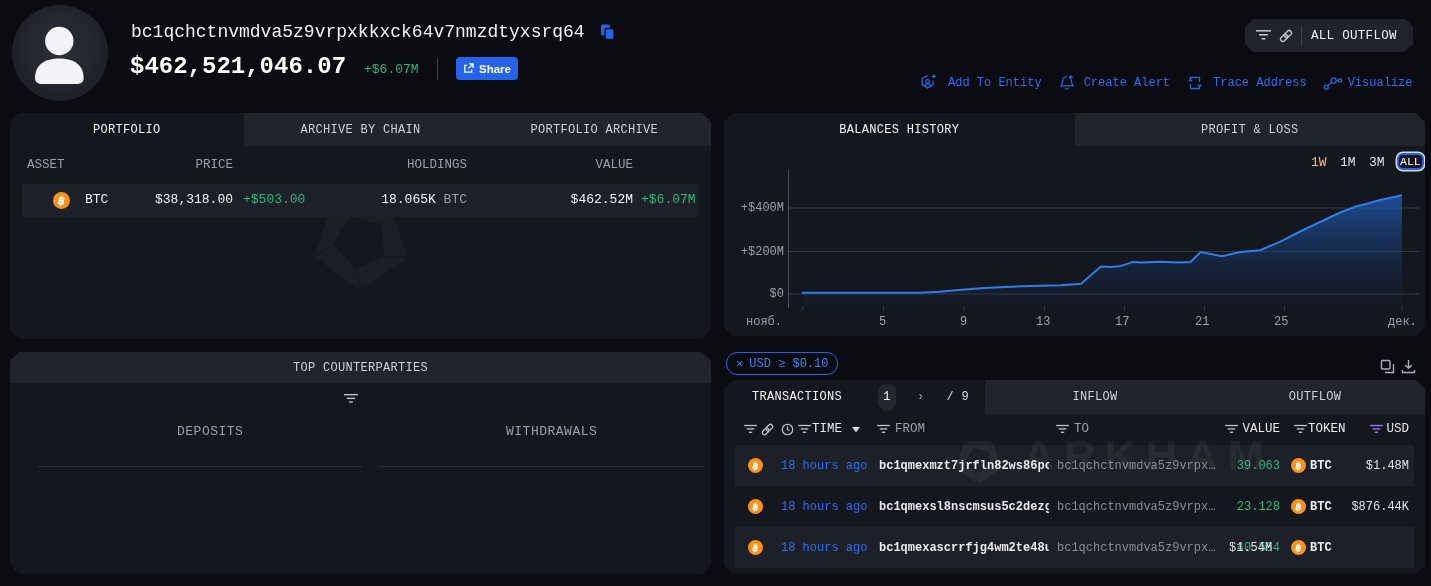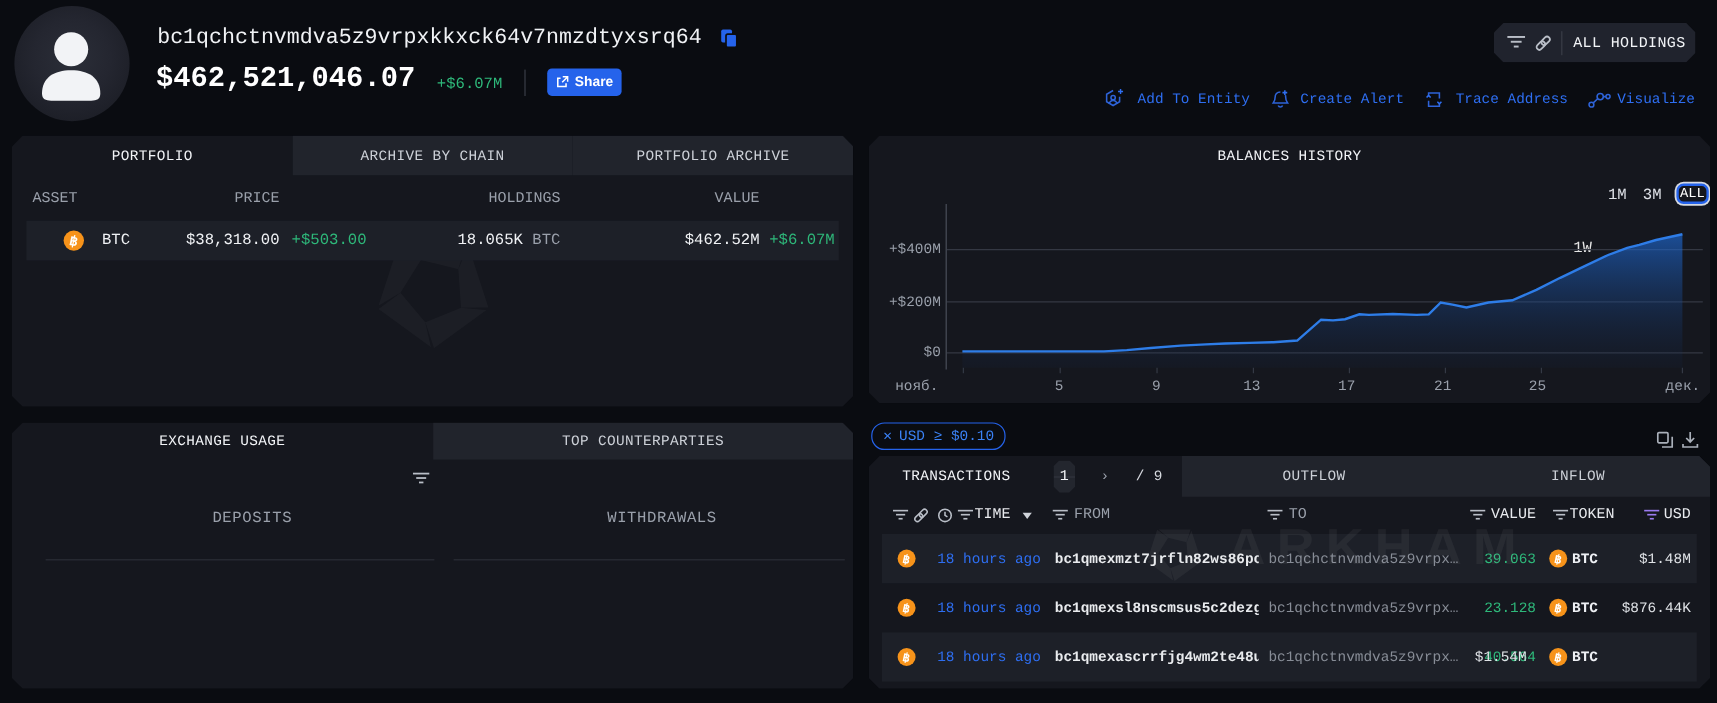--- a/index.html
+++ b/index.html
@@ -51,21 +51,21 @@
       <rect x="3" y="5" width="9" height="1.6"></rect>
       <rect x="5.5" y="9" width="4" height="1.6"></rect>
   </svg>
   <svg style="margin-left:8px" width="14" height="14" viewBox="0 0 14 14" fill="none" stroke="#b9bec7" stroke-width="1.5">
     <g transform="rotate(-45 7 7)">
         <rect x="0.2" y="4.7" width="8" height="4.6" rx="2.3"></rect>
         <rect x="5.8" y="4.7" width="8" height="4.6" rx="2.3"></rect>
       </g>
   </svg>
   <div style="margin-left:8px;width:1px;height:20px;background:#3a3e48;"></div>
-  <div style="margin-left:9px;font-size:12.5px;color:#f2f4f7;letter-spacing:0.3px;">ALL HOLDINGS</div>
+  <div style="margin-left:9px;font-size:12.5px;color:#f2f4f7;letter-spacing:0.3px;">ALL OUTFLOW</div>
 </div>
 
 <div class="abs" style="left:919px;top:73px;display:flex;align-items:center;gap:0;color:#2e6ef1;font-size:12px;white-space:nowrap;">
   <svg width="19" height="19" viewBox="0 0 19 19" fill="none" stroke="#2e63d8" stroke-width="1.3">
     <path d="M8.6 2.4 3.2 5.5v6.3l5.4 3.1 5.4-3.1V7.6"></path>
     <circle cx="8.6" cy="8.4" r="1.8"></circle>
       <path d="M5.3 13.6c.5-2 1.8-2.9 3.3-2.9s2.8.9 3.3 2.9"></path>
     <path d="M14.8 1.2v4.2M12.7 3.3h4.2" stroke="#2e6ef1" stroke-width="1.2"></path>
   </svg>
   <span style="margin-left:10px;">Add To Entity</span>
@@ -120,40 +120,40 @@
   <div class="abs" style="left:75px;top:79px;font-size:13px;color:#f0f2f5;">BTC</div>
   <div class="abs" style="left:0;top:79px;width:223px;text-align:right;font-size:13px;color:#f0f2f5;">$38,318.00</div>
   <div class="abs green" style="left:233px;top:79px;font-size:13px;">+$503.00</div>
   <div class="abs" style="left:0;top:79px;width:457px;text-align:right;font-size:13px;"><span style="color:#f0f2f5;">18.065K</span> <span class="muted">BTC</span></div>
   <div class="abs" style="left:0;top:79px;width:623px;text-align:right;font-size:13px;color:#f0f2f5;">$462.52M</div>
   <div class="abs green" style="left:631px;top:79px;font-size:13px;">+$6.07M</div>
 </div>
 
 <div class="card" style="left:10px;top:352px;width:701px;height:222px;">
   <div class="tabs" style="height:31px;">
-    <div class="tab on">EXCHANGE USAGE</div>
       <div class="tab">TOP COUNTERPARTIES</div>
   </div>
   <svg class="abs" style="left:334px;top:41px" width="14" height="12" viewBox="0 0 15 13" fill="#b9bec7">
     <rect x="0" y="1" width="15" height="1.6"></rect>
       <rect x="3" y="5" width="9" height="1.6"></rect>
       <rect x="5.5" y="9" width="4" height="1.6"></rect>
   </svg>
   <div class="abs muted" style="left:167px;top:72px;font-size:13px;letter-spacing:0.5px;">DEPOSITS</div>
   <div class="abs muted" style="left:496px;top:72px;font-size:13px;letter-spacing:0.5px;">WITHDRAWALS</div>
   <div class="abs" style="left:28px;top:114px;width:324px;height:1px;background:#2b2e37;"></div>
   <div class="abs" style="left:368px;top:114px;width:326px;height:1px;background:#2b2e37;"></div>
 </div>
 
 <div class="card" style="left:724px;top:113px;width:701px;height:223px;">
   <div class="tabs" style="height:33px;">
     <div class="tab on">BALANCES HISTORY</div>
-  </div>
-
-  <div class="abs" style="left:587px;top:42px;font-size:13px;color:#e5e5e5;margin-top:44px;">1W</div>
+      <div class="tab">PROFIT &amp; LOSS</div>
+  </div>
+
+  <div class="abs" style="left:587px;top:42px;font-size:13px;color:#fdba74;">1W</div>
   <div class="abs" style="left:616px;top:42px;font-size:13px;color:#dfe2e8;">1M</div>
   <div class="abs" style="left:645px;top:42px;font-size:13px;color:#dfe2e8;">3M</div>
   <div class="abs" style="left:673px;top:40px;font-size:11.5px;line-height:13px;color:#fff;border:2px solid #2563eb;border-radius:6px;
        box-shadow:0 0 0 1.5px #d6dae1;padding:0 1px;background:#15171e;">ALL</div>
 
   <svg class="abs" style="left:0;top:0;" width="701" height="223" viewBox="0 0 701 223">
     <line x1="65" y1="95" x2="695" y2="95" stroke="#343843" stroke-width="1"></line>
     <line x1="65" y1="138.5" x2="695" y2="138.5" stroke="#343843" stroke-width="1"></line>
     <line x1="65" y1="181" x2="695" y2="181" stroke="#343843" stroke-width="1"></line>
     <line x1="64.5" y1="57" x2="64.5" y2="195" stroke="#4a4f5a" stroke-width="1"></line>
@@ -213,22 +213,22 @@
 <div class="card" style="left:724px;top:380px;width:701px;height:194px;">
   <div class="tabs" style="height:34px;">
     <div class="tab on" style="flex:0 0 261px;gap:16px;padding-left:12px;box-sizing:border-box;">
       <span>TRANSACTIONS</span>
       <span style="margin-left:20px;width:18px;height:27px;line-height:27px;text-align:center;display:inline-block;
         background:linear-gradient(#23262e 13px, #2b2e37 13px 14px, #23262e 14px);color:#f2f4f7;font-size:12.5px;
         clip-path:polygon(5px 0,13px 0,18px 5px,18px 22px,13px 27px,5px 27px,0 22px,0 5px);">1</span>
       <span style="margin-left:5px;color:#9aa0ab;">›</span>
       <span style="margin-left:6px;color:#d9dce2;">/ 9</span>
     </div>
-    <div class="tab">OUTFLOW</div>
-      <div class="tab">INFLOW</div>
+    <div class="tab">INFLOW</div>
+      <div class="tab">OUTFLOW</div>
   </div>
 
   <div class="abs" style="top:42px;left:0;width:701px;height:15px;font-size:12.5px;color:#e8eaee;">
     <svg class="abs" style="left:20px;top:2px" width="13" height="11" viewBox="0 0 15 13" fill="#b9bec7">
         <rect x="0" y="1" width="15" height="1.6"></rect>
         <rect x="3" y="5" width="9" height="1.6"></rect>
         <rect x="5.5" y="9" width="4" height="1.6"></rect>
       </svg>
     <svg class="abs" style="left:37px;top:1px" width="13" height="13" viewBox="0 0 14 14" fill="none" stroke="#b9bec7" stroke-width="1.4">
         <g transform="rotate(-45 7 7)">

